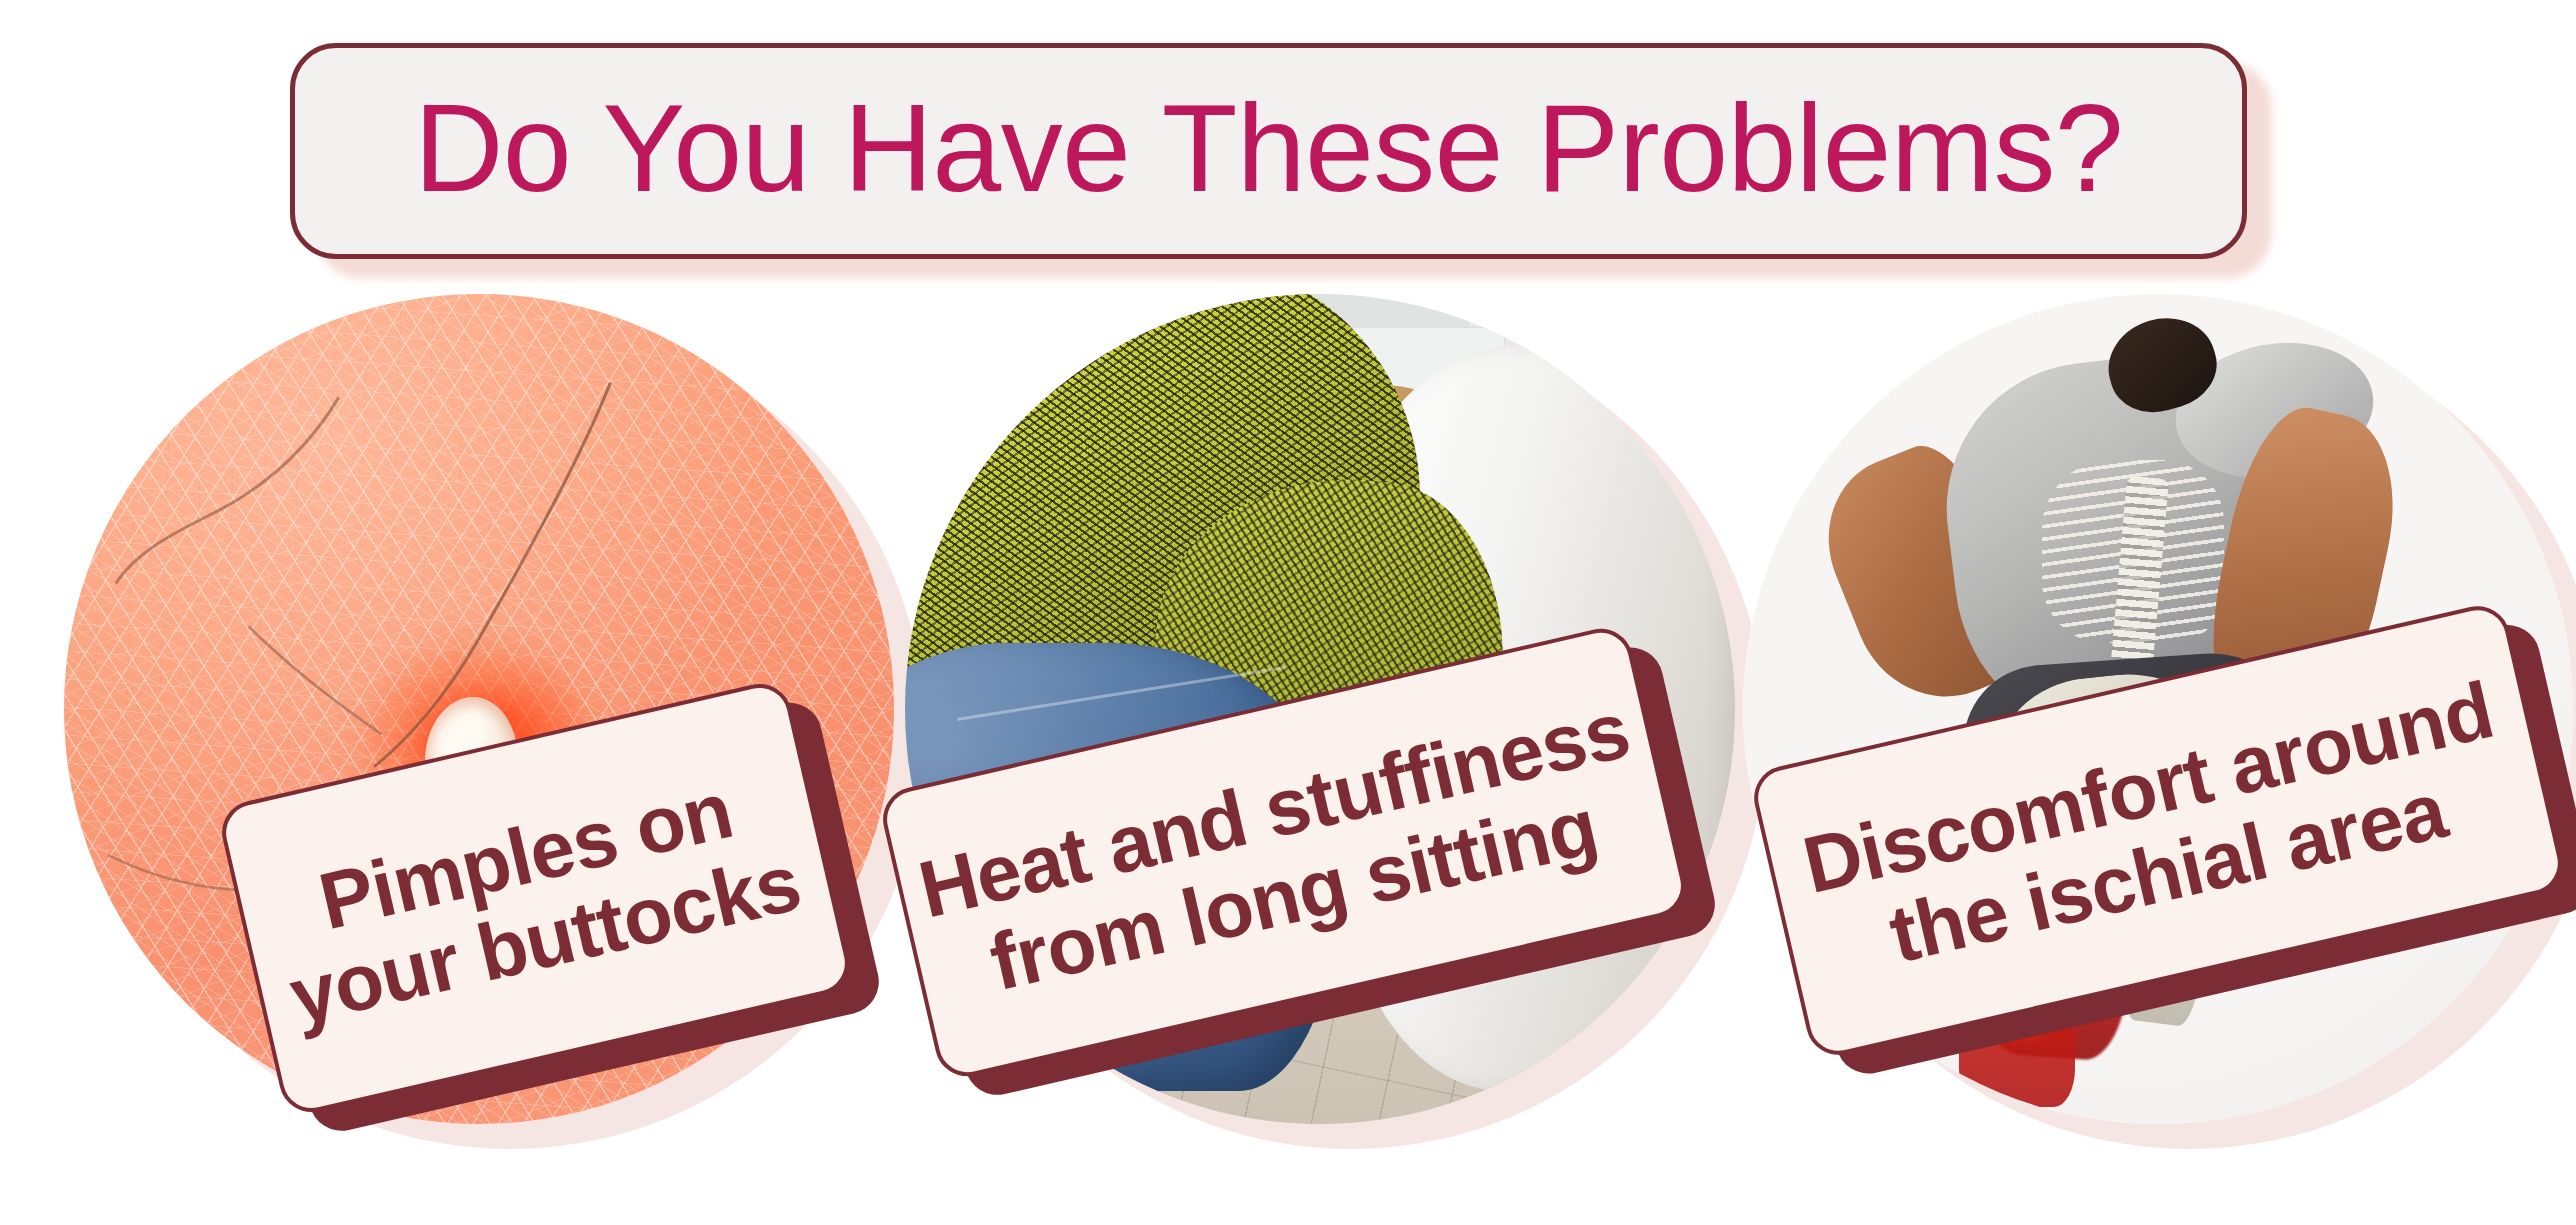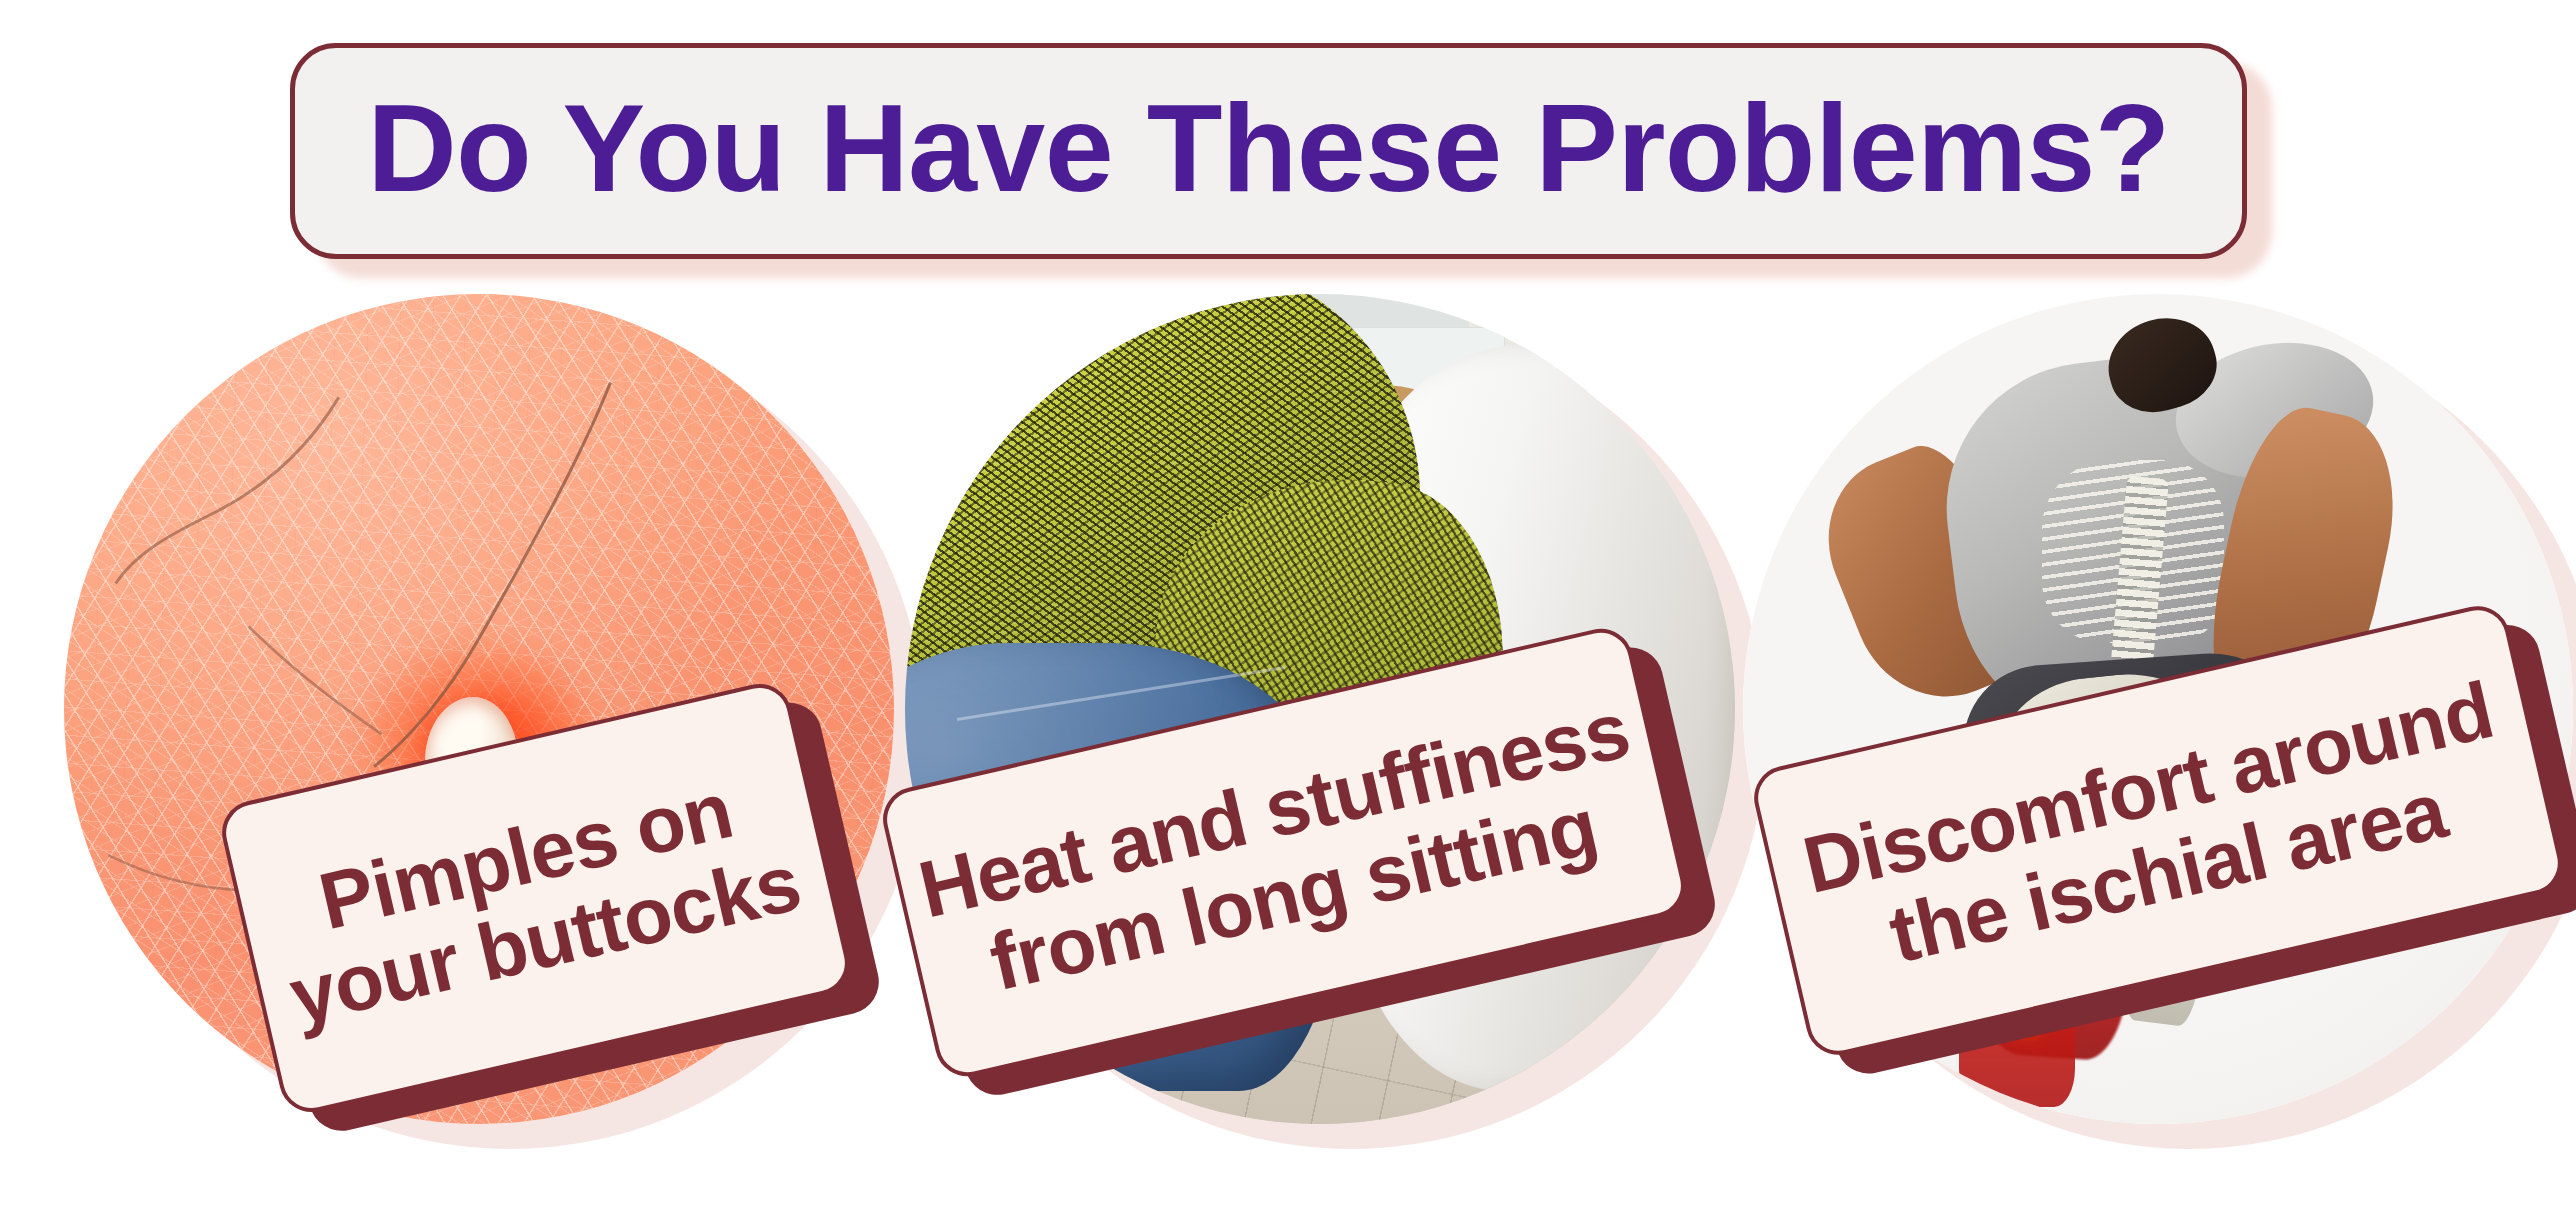--- a/index.html
+++ b/index.html
@@ -33,22 +33,22 @@
     box-sizing: border-box;
     border: 5.2px solid #7c2c34;
     border-radius: 46px;
     background: #f2f1f0;
     display: flex;
     align-items: center;
     justify-content: center;
   }
   #title-text {
     font-size: 124px;
-    font-weight: bold;
-    color: #4c1d95;
+    font-weight: normal;
+    color: #be185d;
     letter-spacing: -0.7px;
     line-height: 1;
     white-space: nowrap;
     transform: translateY(-3px);
   }
 
   
   .card {
     position: absolute;
     top: 294px;

